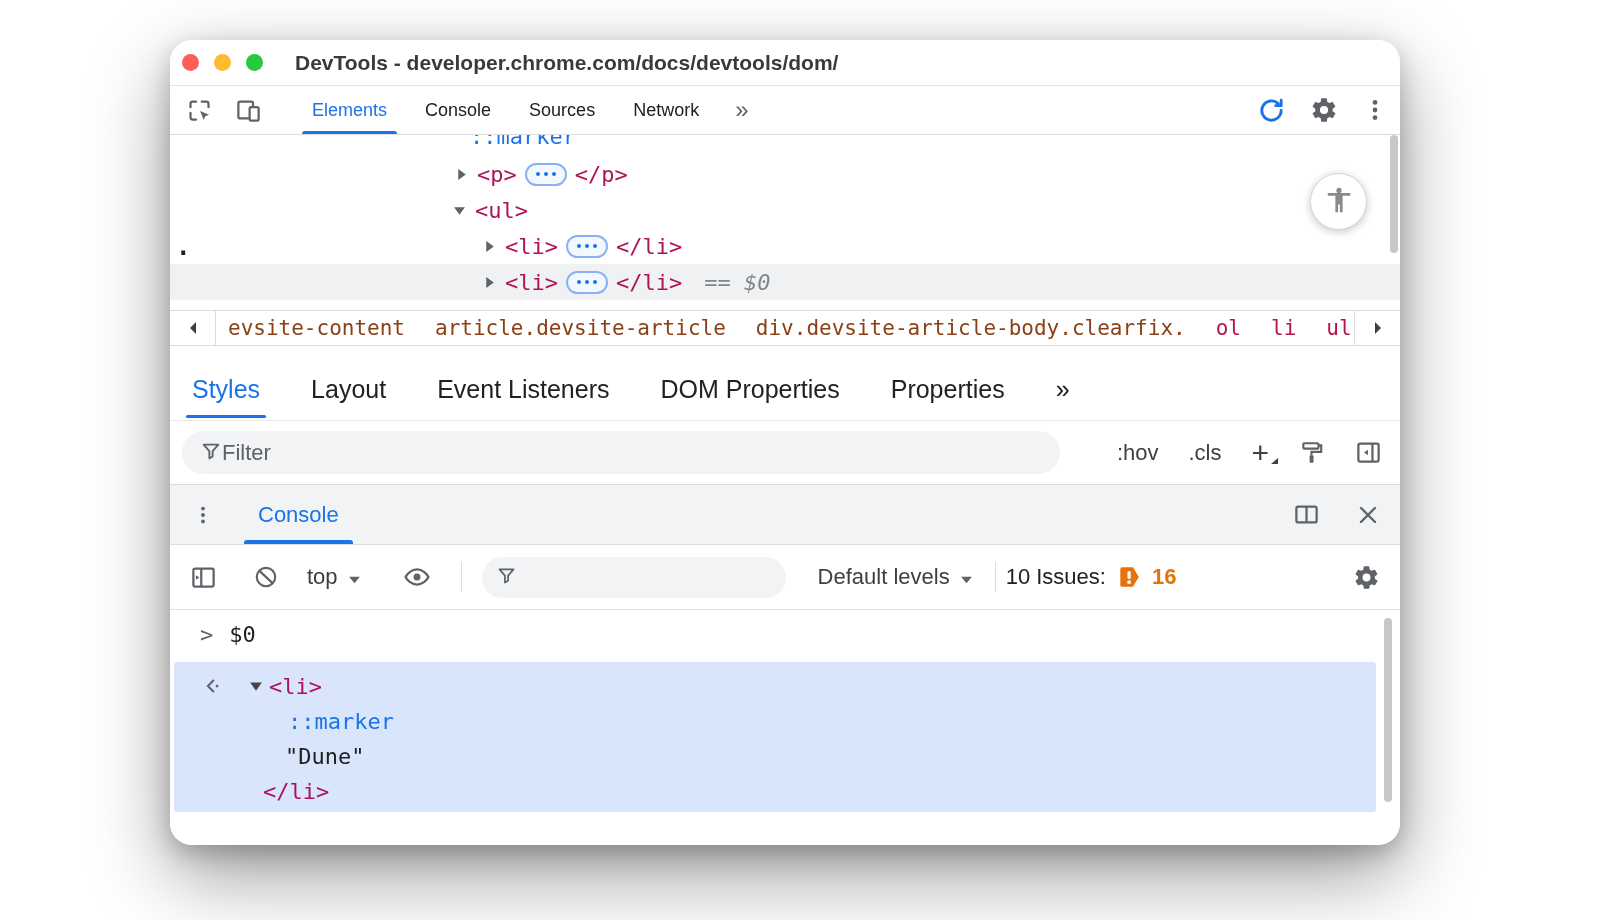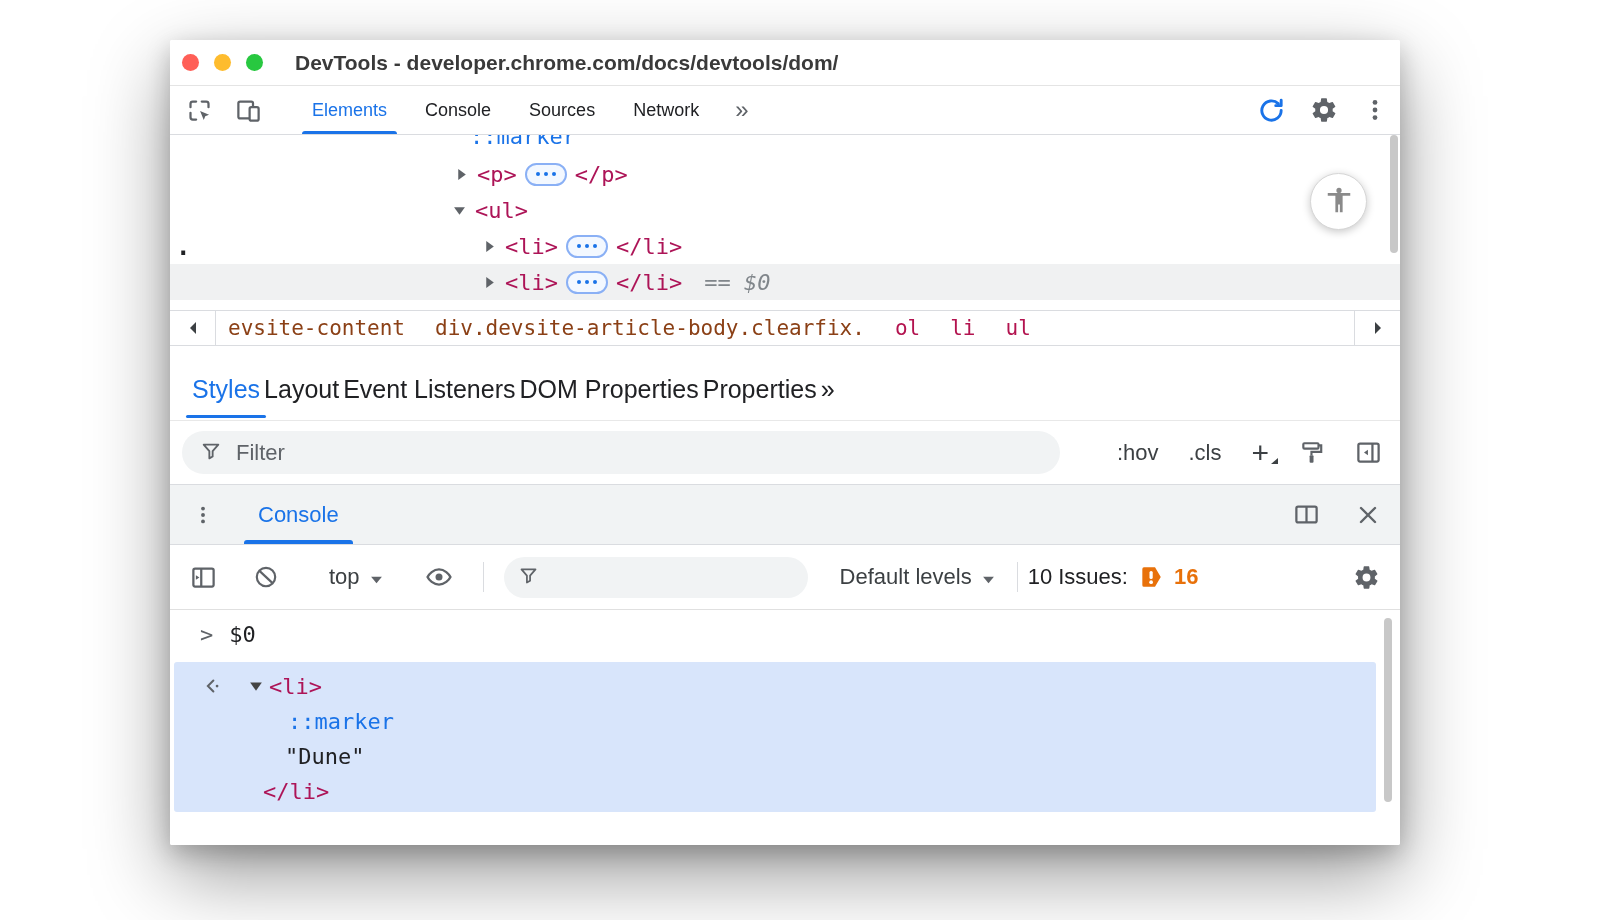--- a/index.html
+++ b/index.html
@@ -1,21 +1,21 @@
 <!DOCTYPE html>
 <html><head>
 <meta charset="utf-8">
 <style>
   * { box-sizing: border-box; margin: 0; padding: 0; }
   html,body { width:1600px; height:920px; background:#ffffff; font-family:"Liberation Sans", sans-serif; }
   body { position:relative; overflow:hidden; }
 
   .win {
     position:absolute; left:170px; top:40px; width:1230px; height:805px;
-    background:#fff; border-radius:2px; overflow:hidden;
+    background:#fff; border-radius:22px; overflow:hidden;
     box-shadow: 0 30px 80px rgba(0,0,0,.40), 0 8px 24px rgba(0,0,0,.22);
   }
   .bar { position:absolute; left:0; right:0; display:flex; align-items:center; background:#fff; }
 
   
   .titlebar { top:0; height:46px; border-bottom:1px solid #e4e4e4; padding-left:12px; }
   .lights { display:flex; gap:15px; align-items:center; }
   .light { width:17px; height:17px; border-radius:50%; }
   .light.red { background:#ff5f57; } .light.yellow { background:#febc2e; } .light.green { background:#28c840; }
   .wintitle { margin-left:32px; font-size:21px; font-weight:bold; color:#3a3a3a; white-space:nowrap; }
@@ -57,25 +57,25 @@
   .crumb-list { display:flex; align-items:center; gap:30px; padding-left:12px; overflow:hidden; white-space:nowrap; }
   .crumb { font-family:"DejaVu Sans Mono", monospace; font-size:21px; cursor:pointer; }
   .crumb.brown { color:#8b4016; }
   .crumb.red { color:#b3134f; }
 
   
   .stabs { top:318px; height:62px; padding-left:20px; }
   .stab { position:relative; display:flex; align-items:center; height:100%; padding:0 2px; font-size:25px; color:#202124; white-space:nowrap; cursor:pointer; }
   .stab.active { color:#1a73e8; }
   .stab.active::after { content:""; position:absolute; left:-4px; right:-4px; bottom:2px; height:3px; background:#1a73e8; border-radius:3px; }
-  .stabs .strip { display:flex; height:100%; align-items:center; }
+  .stabs .strip { display:flex; gap:47px; height:100%; align-items:center; }
 
   
   .frow { top:380px; height:65px; border-top:1px solid #e8e8e8; border-bottom:1px solid #dadce0; padding:0 18px 0 12px; }
-  .filter-pill { display:flex; align-items:center; gap:14px; width:878px; height:43px; border-radius:22px; background:#f1f3f4; padding:0 18px; color:#5f6368; }
+  .filter-pill { display:flex; align-items:center; width:878px; height:43px; border-radius:22px; background:#f1f3f4; padding:0 18px; color:#5f6368; }
   .filter-pill input { border:none; outline:none; background:transparent; font-size:22px; color:#202124; width:100%; font-family:"Liberation Sans",sans-serif; }
   .filter-pill input::placeholder { color:#5f6368; }
   .frow .right { margin-left:auto; display:flex; align-items:center; gap:30px; color:#202124; }
   .tok { font-size:22px; color:#3c4043; cursor:pointer; white-space:nowrap; }
   .plus-wrap { position:relative; font-size:30px; color:#3c4043; cursor:pointer; line-height:1; }
   .plus-caret { position:absolute; right:-10px; bottom:-2px; }
 
   
   .cheader { top:445px; height:60px; background:#f1f3f4; border-bottom:1px solid #dadce0; padding:0 20px 0 22px; }
   .ctab { position:relative; display:flex; align-items:center; height:100%; margin-left:44px; font-size:22px; color:#1a73e8; cursor:pointer; }
@@ -247,20 +247,21 @@
   </div>
 
   <div class="bar crumbs">
     <span class="crumb-nav left">
       <svg width="16" height="16" viewBox="0 0 16 16" fill="#3c4043">
           <path d="M11 2L5 8l6 6z"></path>
         </svg>
     </span>
     <div class="crumb-list">
       <span class="crumb brown">evsite-content</span>
+      <span class="crumb brown">article.devsite-article</span>
       <span class="crumb brown">div.devsite-article-body.clearfix.</span>
       <span class="crumb red">ol</span>
       <span class="crumb red">li</span>
       <span class="crumb red">ul</span>
 
     </div>
     <span class="crumb-nav right">
       <svg width="16" height="16" viewBox="0 0 16 16" fill="#3c4043">
           <path d="M5 2l6 6-6 6z"></path>
         </svg>
@@ -358,21 +359,21 @@
           <line x1="10" y1="4" x2="10" y2="20"></line>
           <path d="M5.2 10l3.2 2-3.2 2z" fill="currentColor" stroke="none"></path>
         </svg>
     </span>
     <span class="icon-btn" style="margin-left:36px">
       <svg width="26" height="26" viewBox="0 0 24 24" fill="none" stroke="currentColor" stroke-width="2">
           <circle cx="12" cy="12" r="8.5"></circle>
           <line x1="6.2" y1="6.6" x2="17.8" y2="17.4"></line>
         </svg>
     </span>
-    <span class="dd" style="margin-left:50px">
+    <span class="dd" style="margin-left:28px">
       <span>top</span>
       <span><svg width="13" height="9" viewBox="0 0 12 8" fill="#5f6368">
             <path d="M1 1.5h10L6 7.5z"></path>
           </svg></span>
     </span>
     <span class="icon-btn" style="margin-left:42px">
       <svg width="28" height="28" viewBox="0 0 24 24" fill="none" stroke="currentColor" stroke-width="2">
           <path d="M12 5.5c-4.8 0-8.6 3.9-9.8 6.5 1.2 2.6 5 6.5 9.8 6.5s8.6-3.9 9.8-6.5C20.6 9.4 16.8 5.5 12 5.5z"></path>
           <circle cx="12" cy="12" r="3" fill="currentColor" stroke="none"></circle>
         </svg>

